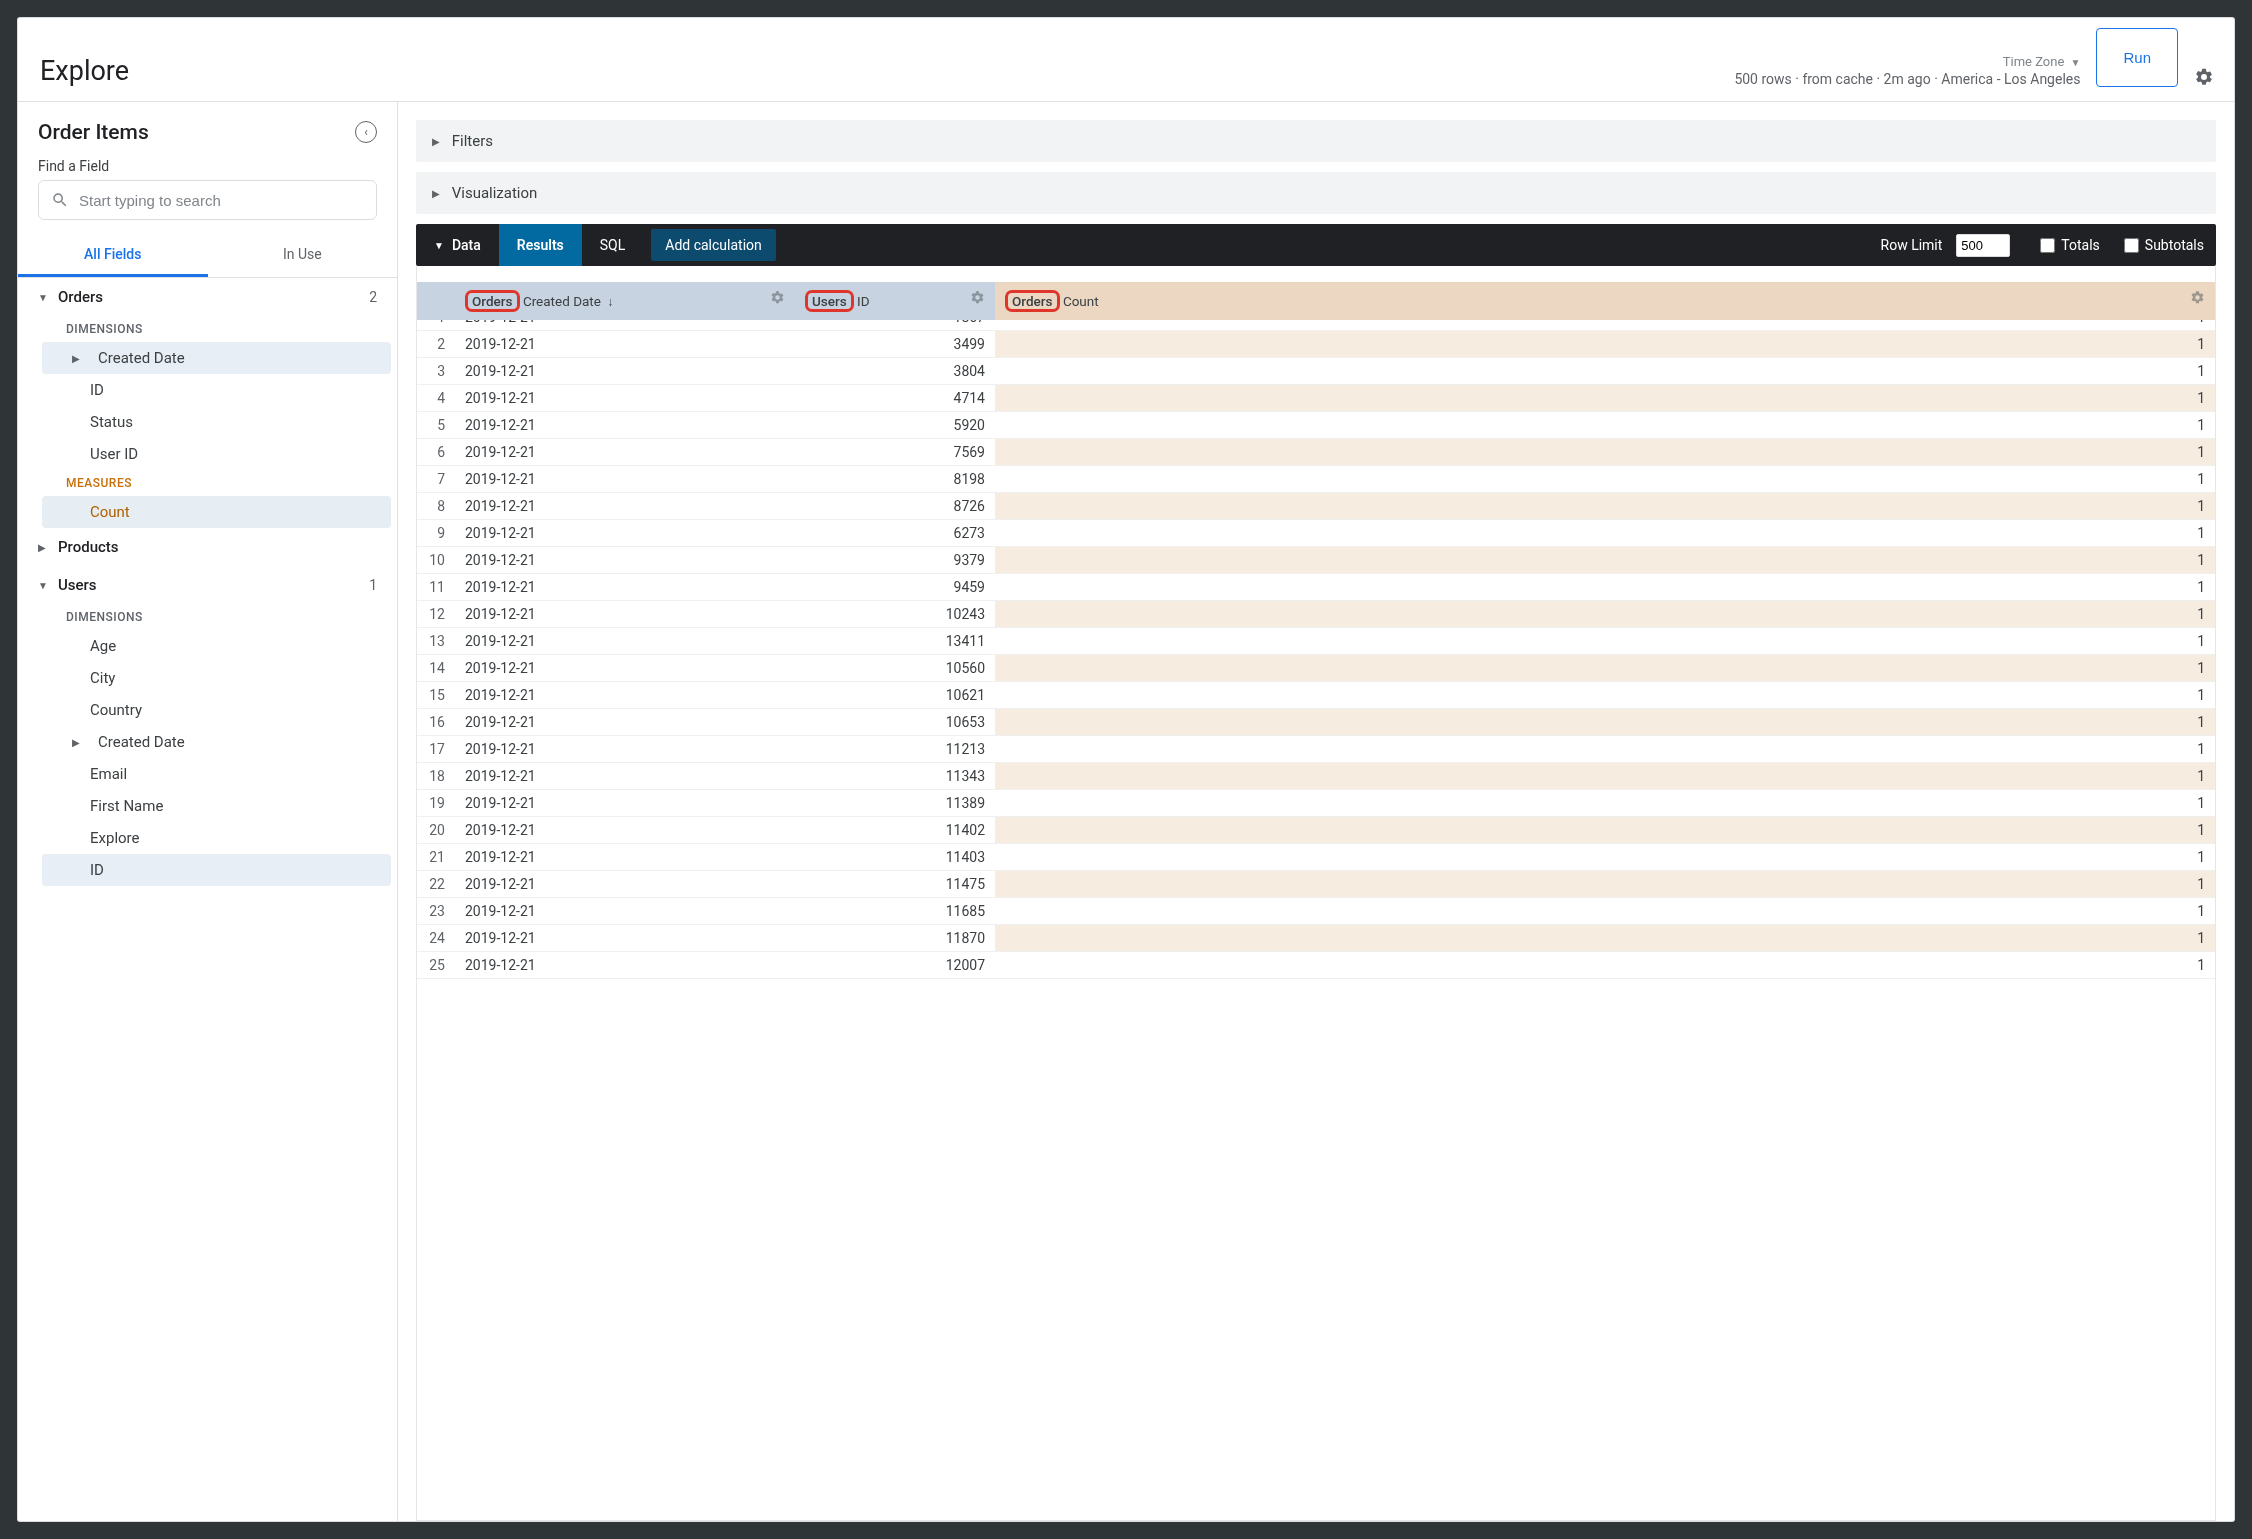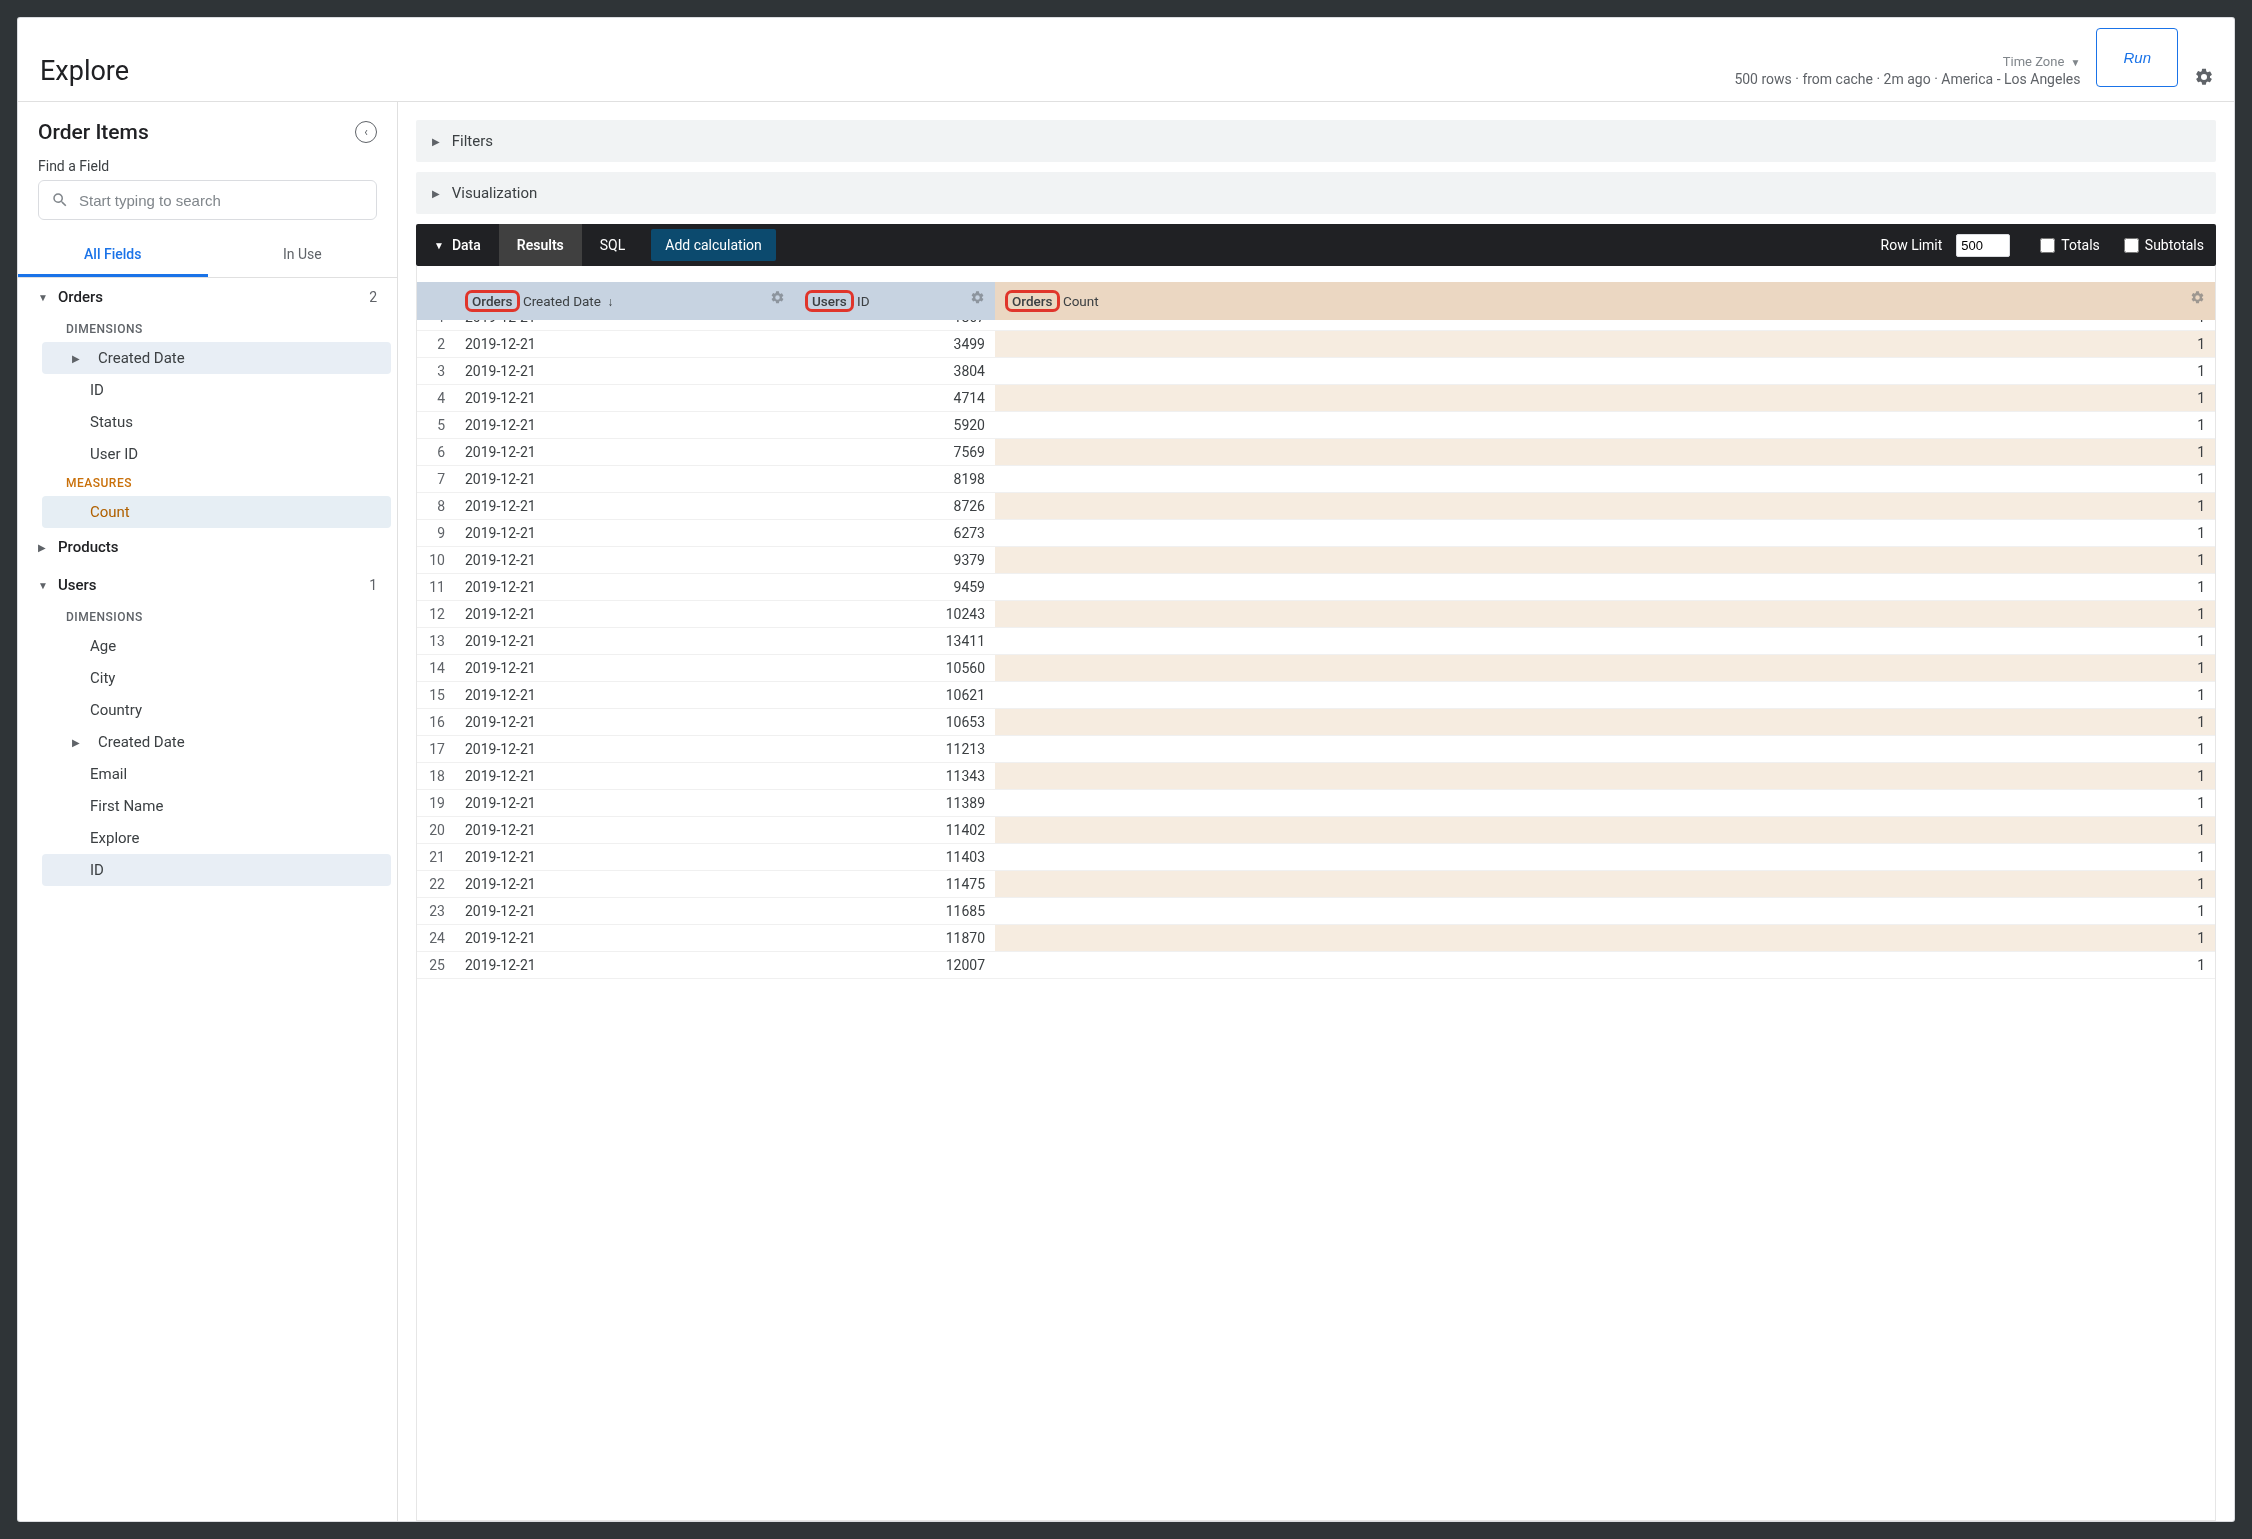--- a/index.html
+++ b/index.html
@@ -29,21 +29,21 @@
     border-bottom: 1px solid #e0e0e0;
   }
   .topbar-title { font-size: 27px; font-weight: 400; color:#202124; padding-top:6px;}
   .topbar-right { display:flex; align-items:flex-end; gap:16px;}
   .topbar-meta-wrap { display:flex; flex-direction:column; align-items:flex-end; gap:2px;}
   .topbar-tz { font-size:13px; color:#80868b;}
   .topbar-tz .chev { font-size:10px; margin-left:3px;}
   .topbar-status { font-size:14px; color:#5f6368;}
   .run-btn {
     border:1px solid #1a73e8; color:#1a73e8; background:#fff;
-    padding:20px 26px; font-size:15px; border-radius:4px; cursor:pointer;font-style:italic;
+    padding:20px 26px; font-size:15px; border-radius:4px; cursor:pointer;
   }
   .gear-icon { width:20px; height:20px; fill:#5f6368; cursor:pointer;}
   
   .body { flex:1; display:flex; overflow:hidden;}
   .sidebar {
     width: 380px; border-right:1px solid #e0e0e0;
     display:flex; flex-direction:column; overflow:hidden;
   }
   .sidebar-header {
     display:flex; justify-content:space-between; align-items:center;
@@ -82,21 +82,21 @@
   .field-item.selected-mea{background:#e6eef4;color:#b06000;}
   .field-item.measure{color:#b06000;}
   
   .main{flex:1;display:flex;flex-direction:column;overflow:hidden;padding:18px 18px 0 18px;}
   .section-bar{background:#f1f3f4;border-radius:2px;padding:12px 16px;margin-bottom:10px;display:flex;align-items:center;gap:12px;color:#3c4043;font-size:15px;cursor:pointer;}
   .section-bar .tri{font-size:10px;color:#5f6368;}
   .data-bar{background:#202124;color:#fff;border-radius:2px;display:flex;align-items:center;padding:0;height:42px;font-size:14px;}
   .data-bar .seg{padding:0 18px;height:100%;display:flex;align-items:center;gap:8px;cursor:pointer;}
   .data-bar .seg.data{font-weight:500;}
   .data-bar .seg.data .tri{font-size:10px;}
-  .data-bar .seg.results{background:#404040;font-weight:600;}
+  .data-bar .seg.results{background:#0369a1;font-weight:600;}
   .data-bar .seg.addcalc{background:#0c4a6e;border-radius:2px;margin:5px 8px;height:32px;padding:0 14px;}
   .data-bar .spacer{flex:1;}
   .data-bar .rowlimit label{margin-right:6px;}
   .data-bar .rowlimit input{width:54px;padding:3px 4px;font-size:13px;border:1px solid #dadce0;border-radius:2px;}
   .data-bar .chk{display:flex;align-items:center;gap:6px;padding:0 12px;}
   .data-bar input[type=checkbox]{width:15px;height:15px;accent-color:#fff;}
   
   .table-wrap{flex:1;overflow:auto;border:1px solid #e6e6e6;border-top:none;margin-top:0;position:relative;}
   .table-wrap::-webkit-scrollbar{width:10px;}
   .table-wrap::-webkit-scrollbar-thumb{background:#bdbdbd;border-radius:5px;}

